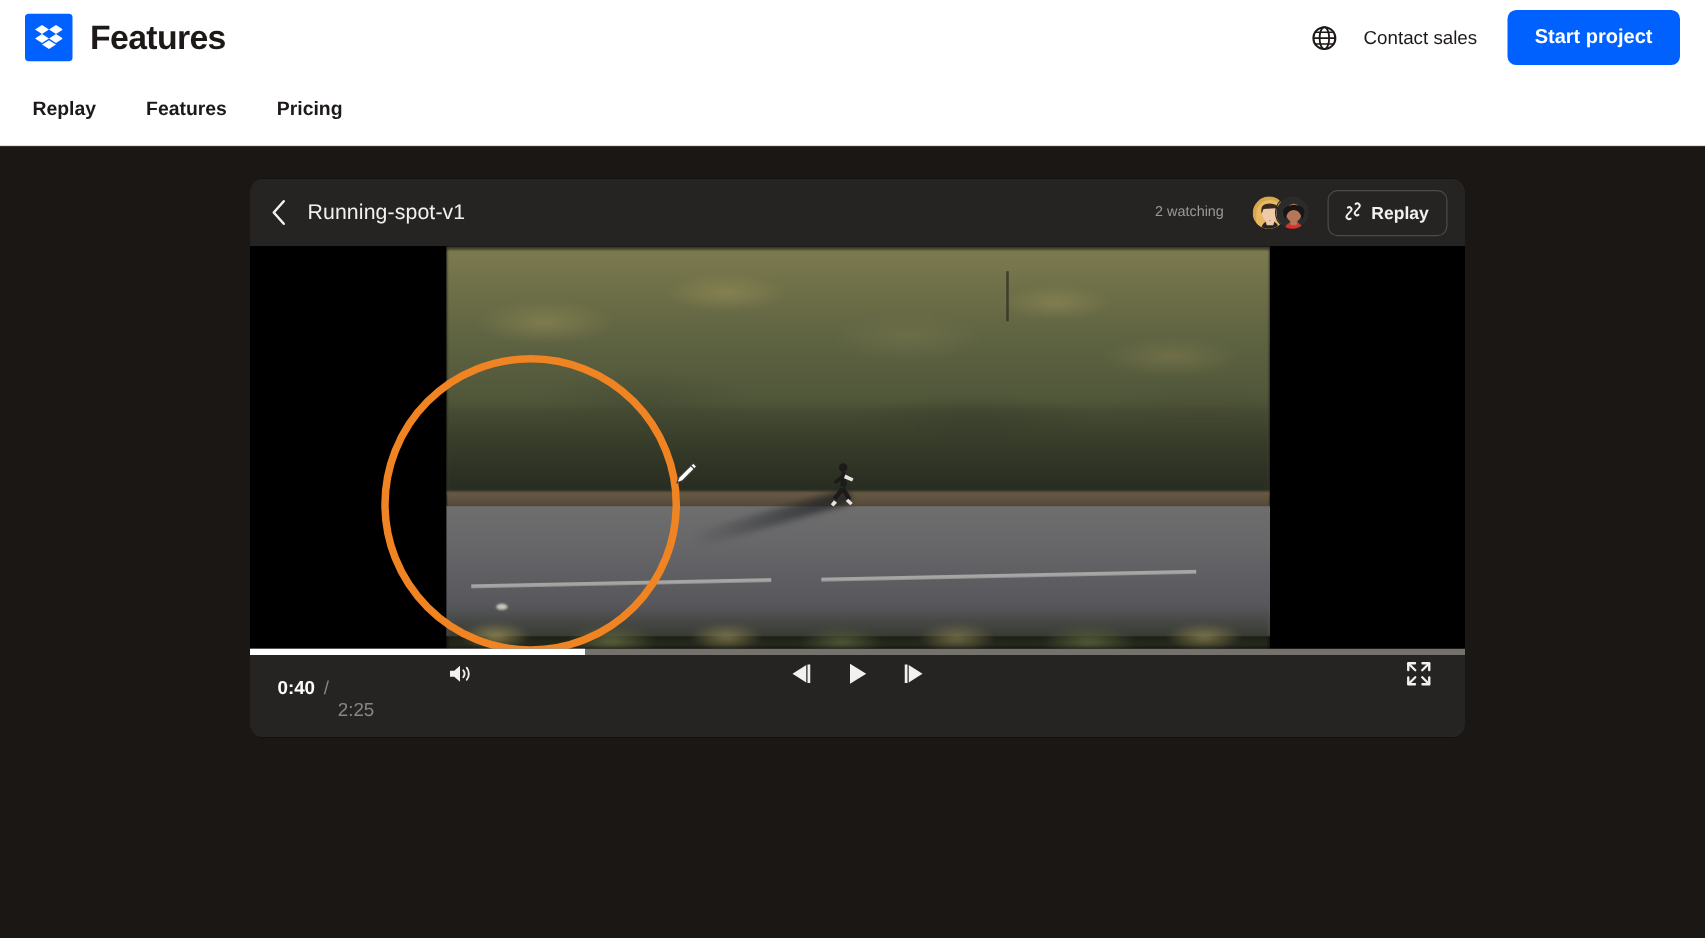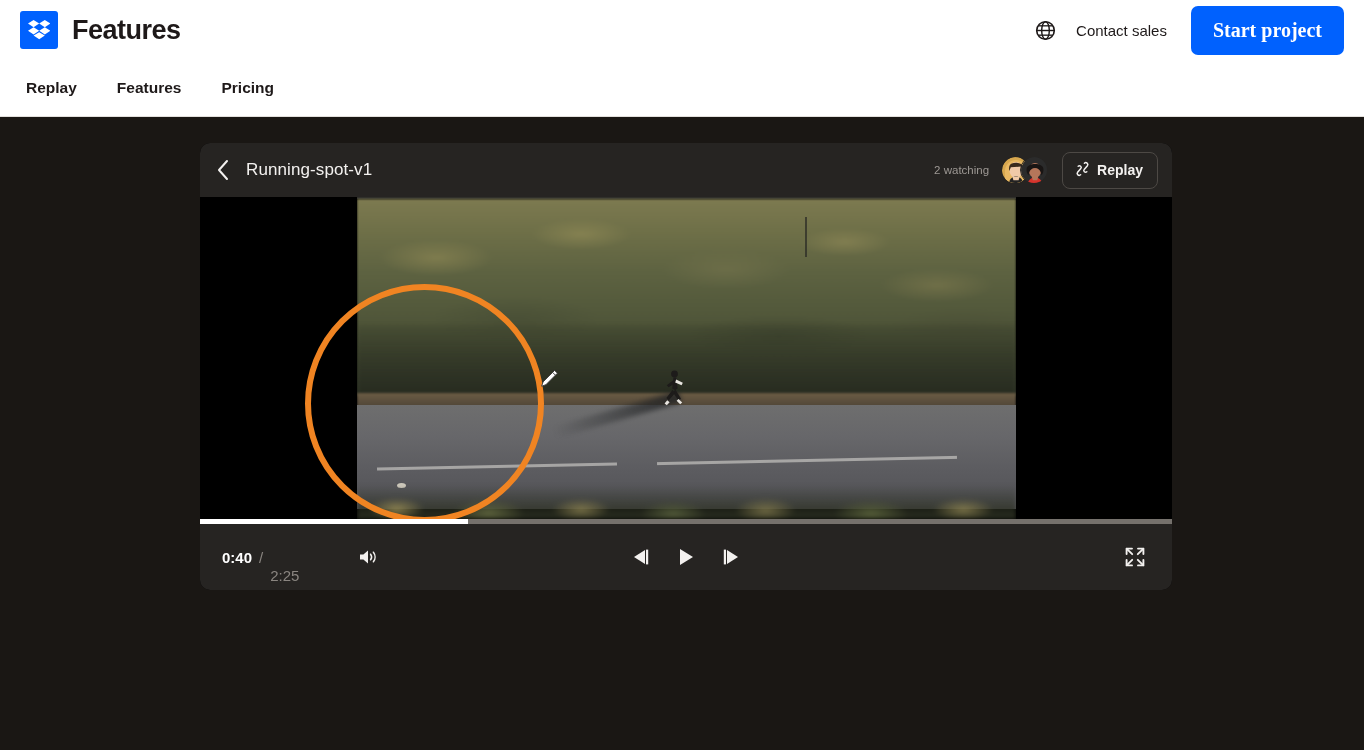--- a/index.html
+++ b/index.html
@@ -62,27 +62,27 @@
   .contact-sales {
     font-size: 15px;
     color: #1e1919;
     margin-right: 24px;
     cursor: pointer;
     white-space: nowrap;
   }
   .start-project {
     background: #0061fe;
     color: #fff;
-    font-size: 20px;
+    font-size: 16px;
     font-weight: bold;
     border: none;
     border-radius: 7px;
     padding: 13px 22px;
     cursor: pointer;
-    font-family: Liberation Serif, serif;
+    font-family: Liberation Sans, sans-serif;
     white-space: nowrap;
   }
 
   
   .navbar {
     height: 57px;
     background: #fff;
     border-bottom: 1px solid #e3e0dc;
     display: flex;
     align-items: center;
@@ -136,21 +136,21 @@
   }
   .header-right {
     margin-left: auto;
     display: flex;
     align-items: center;
     gap: 10px;
   }
   .watching-label {
     font-size: 11.5px;
     color: #9d9894;
-    margin-right: 2px;
+    margin-right: 12px;
   }
   .avatar-stack { display: flex; }
   .avatar {
     width: 28px; height: 28px;
     border-radius: 50%;
     overflow: hidden;
     border: 1.5px solid #262422;
     position: relative;
   }
   .avatar + .avatar { margin-left: -9px; }
@@ -295,21 +295,21 @@
   .progress-fill {
     position: absolute;
     left: 0; top: 0; bottom: 0;
     width: 27.6%;
     background: #ffffff;
   }
   .controls {
     height: 66px;
     background: #262422;
     display: flex;
-    align-items: center;
+    align-items: flex-start;
     padding: 0 22px;
     position: relative;
     gap: 44px;
   }
   .time-block {
     display: flex;
     align-items: center;
     gap: 7px;
     font-size: 15px;
   }

